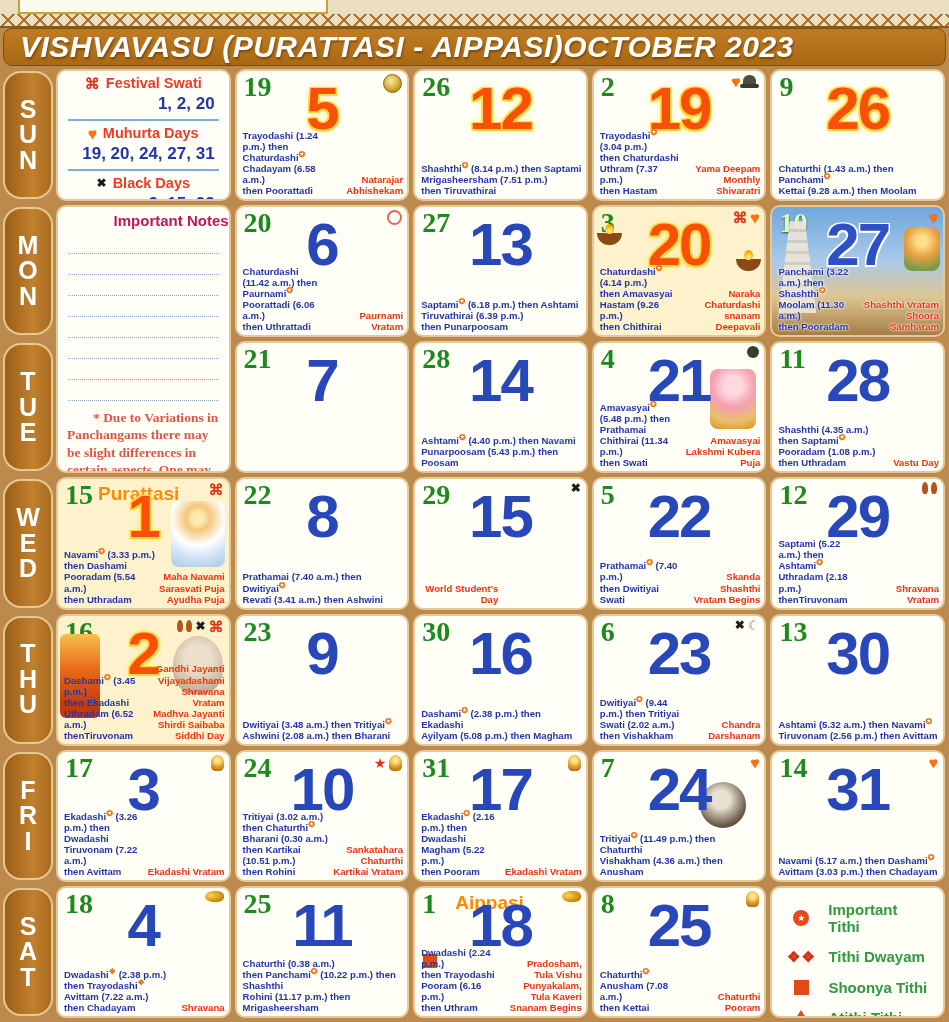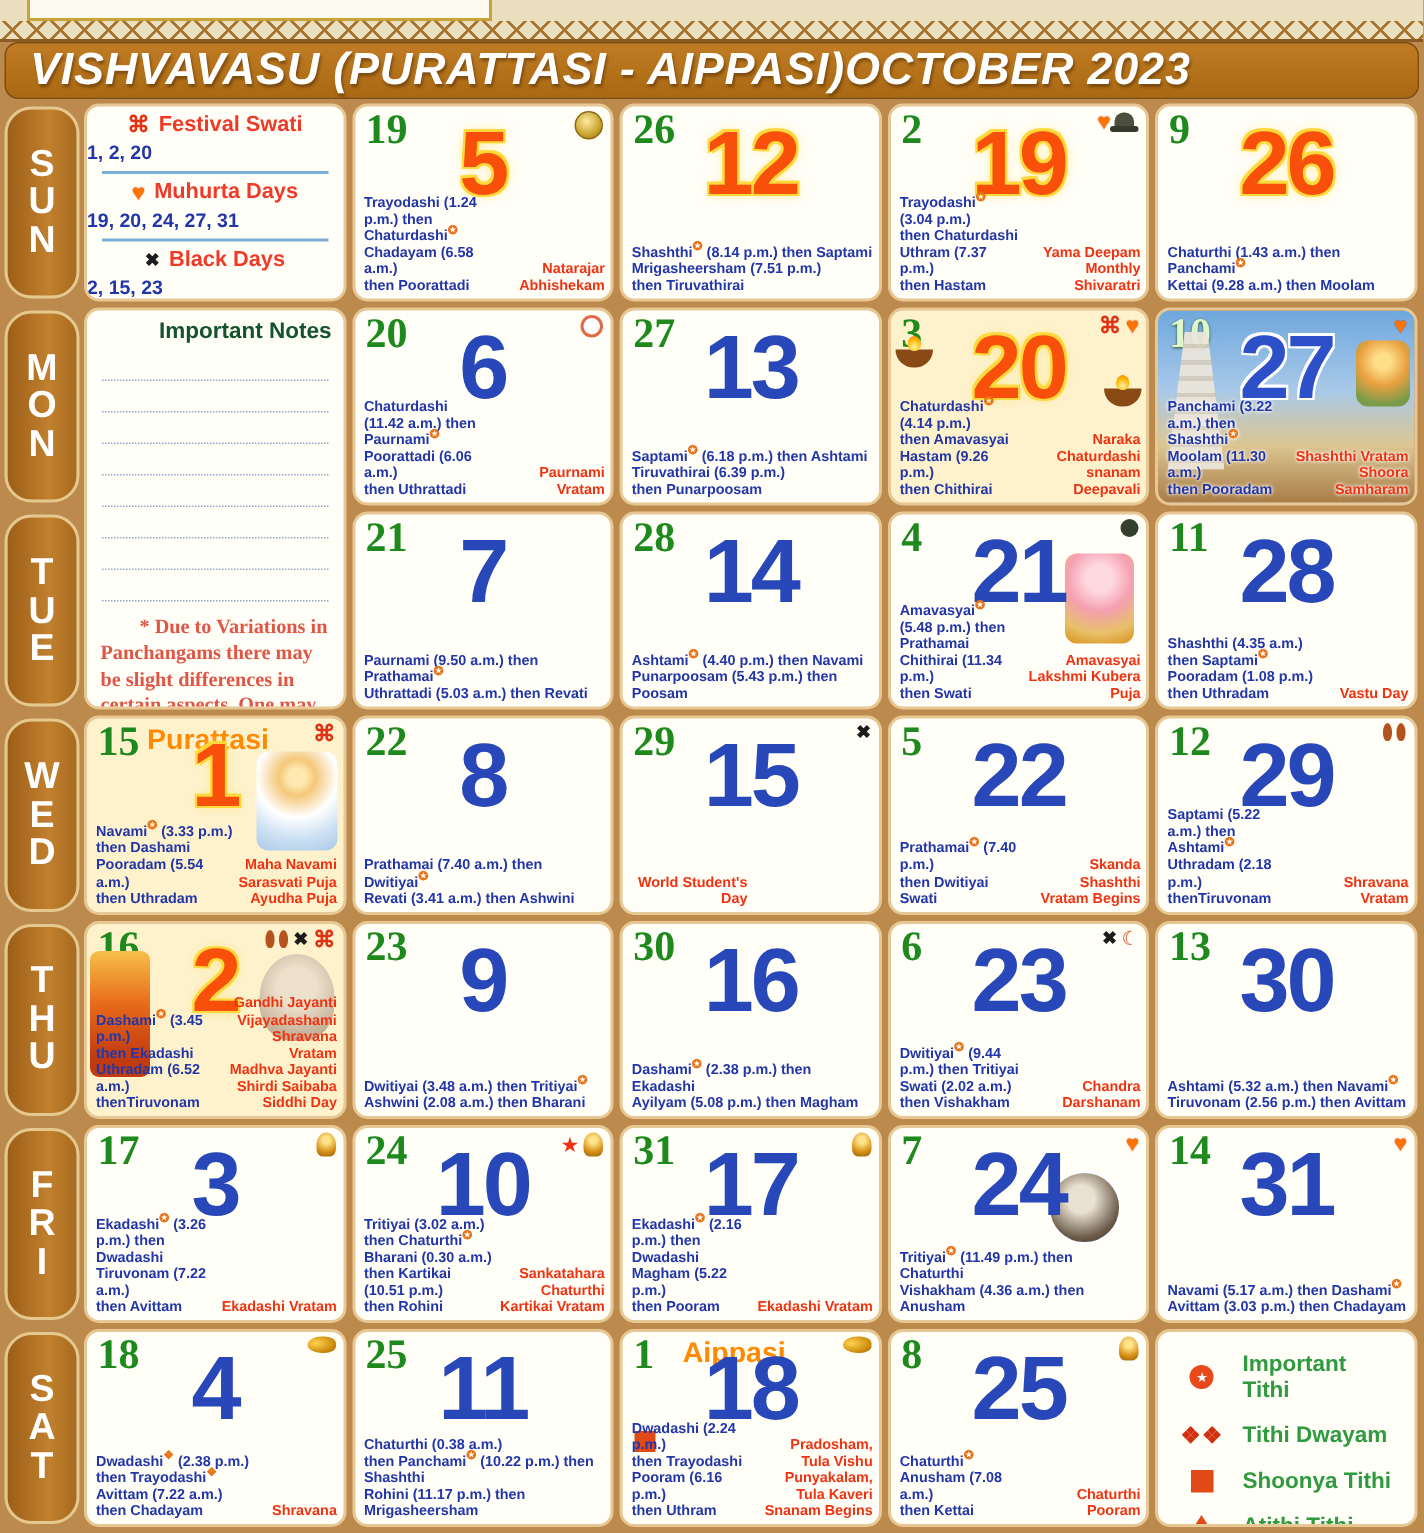--- a/index.html
+++ b/index.html
@@ -87,24 +87,24 @@
   .art-lakshmi{right:8px;top:26px;width:46px;height:60px;border-radius:8px;background:radial-gradient(circle at 50% 28%,#ffd9e0 18%,#f4a0b0 44%,#e8c06a 74%,#d89018);}
   .art-portrait{right:16px;top:28px;width:46px;height:46px;border-radius:50%;border:2px solid #fff;background:radial-gradient(circle at 45% 38%,#e8e0d0 24%,#6a5a48 68%,#2c241c);}
   .art-murugan{right:3px;top:20px;width:36px;height:44px;border-radius:8px;background:radial-gradient(circle at 50% 32%,#ffe08a 14%,#e8a040 46%,#7a9c4a 82%);}
   .art-gopuram{left:6px;top:14px;width:38px;height:92px;opacity:.92;background:repeating-linear-gradient(180deg,#ece6da 0 8px,#d6cdbd 8px 11px);clip-path:polygon(30% 0,70% 0,100% 100%,0 100%);}
   .art-diya-left{left:3px;top:26px;} .art-diya-right{right:3px;top:52px;}
   .diya{width:25px;height:12px;background:#8a4a16;border-radius:0 0 13px 13px;position:relative;}
   .diya::before{content:"";position:absolute;left:8px;top:-9px;width:9px;height:10px;border-radius:50% 50% 50% 50%/58% 58% 42% 42%;background:radial-gradient(circle at 50% 72%,#fff2a0,#ffb400 58%,#ff7300);}
   .art-shoonya{left:8px;top:66px;width:14px;height:14px;background:#e04a17;}
   
   .leg-head{display:flex;align-items:center;justify-content:center;gap:6px;color:#f03a28;font-weight:bold;font-size:14.5px;margin-top:4px;}
-  .leg-days{text-align:left;color:#2336a8;font-weight:bold;font-size:13px;margin:3px 0 5px;}
+  .leg-days{text-align:right;color:#2336a8;font-weight:bold;font-size:17px;margin:3px 14px 5px;}
   .leg-div{border-bottom:2px solid #7ab0d8;margin:0 10px 4px;}
   
-  .notes-title{text-align:left;color:#14532d;font-weight:bold;font-size:15px;padding-top:5px;padding-left:48px;}
+  .notes-title{text-align:right;color:#be185d;font-weight:bold;font-size:15px;padding-top:5px;padding-left:48px;}
   .note-lines{padding:4px 10px 0;}
   .note-line{height:20px;border-bottom:1.5px dotted #8fa8c8;}
   .note-disclaimer{
     font-family:"Liberation Serif",serif;color:#e05545;font-size:13.5px;line-height:1.28;
     padding:8px 9px 0;text-indent:26px;font-weight:bold;
   }
   
   .tithi-row{display:flex;align-items:center;gap:12px;margin:13px 10px 0 14px;}
   .tithi-sym{width:30px;display:flex;justify-content:center;align-items:center;}
   .tithi-label{color:#2f9a3f;font-weight:bold;font-size:15px;}
@@ -250,23 +250,20 @@
         <div class="details">Panchami (3.22 a.m.) then Shashthi<sup class="mark">✪</sup><br>Moolam (11.30 a.m.)<br>then Pooradam</div>
         <div class="events">Shashthi Vratam<br>Shoora Samharam</div>
       </div>
     </div>
     <div class="tab" style="grid-area: 3 / 1;">T
 U
 E</div>
     <div class="cell" style="grid-column-start: 3; grid-row-start: 3;">
       <span class="tamil">21</span>
       <div class="big blue">7</div>
-      <div class="bottom">
-        <div class="details">Paurnami (9.50 a.m.) then Prathamai<sup class="mark">✪</sup><br>Uthrattadi (5.03 a.m.) then Revati</div>
-      </div>
     </div>
     <div class="cell" style="grid-column-start: 4; grid-row-start: 3;">
       <span class="tamil">28</span>
       <div class="big blue">14</div>
       <div class="bottom">
         <div class="details">Ashtami<sup class="mark">✪</sup> (4.40 p.m.) then Navami<br>Punarpoosam (5.43 p.m.) then Poosam</div>
       </div>
     </div>
     <div class="cell" style="grid-column-start: 5; grid-row-start: 3;">
       <div class="art art-lakshmi"></div>

